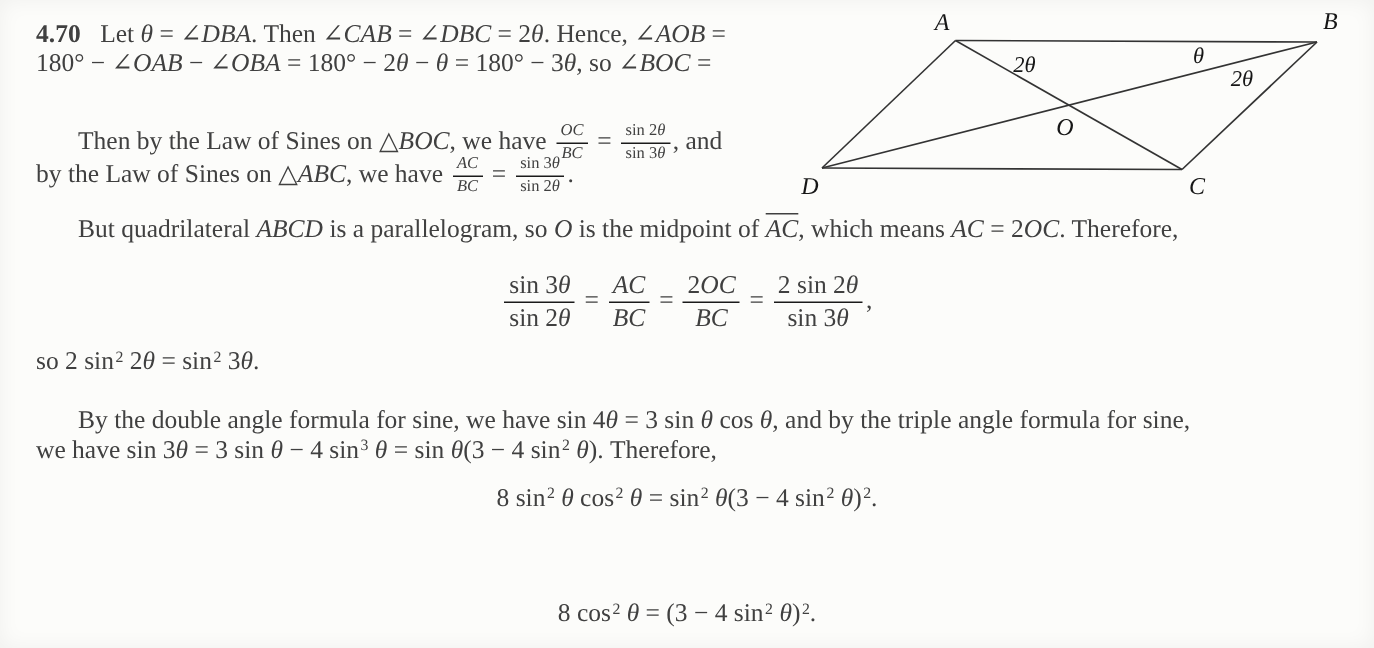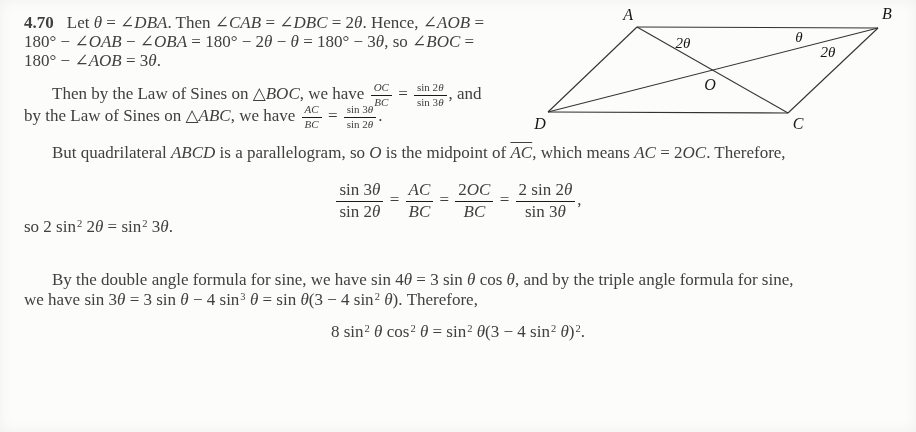--- a/index.html
+++ b/index.html
@@ -32,37 +32,37 @@
   .vlabel{font-size:16px;font-style:italic;}
   .alabel{font-size:15px;font-style:italic;}
 </style>
 </head>
 <body>
 
 <div class="page">
 
   <div class="line" style="top:13px;left:24px"><span class="b">4.70</span><span class="rm">Let </span><span class="it">θ</span><span class="rm"> = ∠</span><span class="it">DBA</span><span class="rm">. Then ∠</span><span class="it">CAB</span><span class="rm"> = ∠</span><span class="it">DBC</span><span class="rm"> = 2</span><span class="it">θ</span><span class="rm">. Hence, ∠</span><span class="it">AOB</span><span class="rm"> =</span></div>
   <div class="line" style="top:32px;left:24px"><span class="rm">180° − ∠</span><span class="it">OAB</span><span class="rm"> − ∠</span><span class="it">OBA</span><span class="rm"> = 180° − 2</span><span class="it">θ</span><span class="rm"> − </span><span class="it">θ</span><span class="rm"> = 180° − 3</span><span class="it">θ</span><span class="rm">, so ∠</span><span class="it">BOC</span><span class="rm"> =</span></div>
-  <div class="line" style="top:51px;left:24px"><span class="rm">180° − ∠</span><span class="it">AOB</span><span class="rm"> = 3</span><span class="it">θ</span><span class="rm">.</span></div>
 
   <div class="line" style="top:82px;left:52px"><span class="rm">Then by the Law of Sines on △</span><span class="it">BOC</span><span class="rm">, we have </span><span class="frac"><span class="fnum"><span class="it">OC</span></span><span class="fden"><span class="it">BC</span></span></span><span class="rm"> = </span><span class="frac"><span class="fnum"><span class="rm">sin 2</span><span class="it">θ</span></span><span class="fden"><span class="rm">sin 3</span><span class="it">θ</span></span></span><span class="rm">, and</span></div>
   <div class="line" style="top:104px;left:24px"><span class="rm">by the Law of Sines on △</span><span class="it">ABC</span><span class="rm">, we have </span><span class="frac"><span class="fnum"><span class="it">AC</span></span><span class="fden"><span class="it">BC</span></span></span><span class="rm"> = </span><span class="frac"><span class="fnum"><span class="rm">sin 3</span><span class="it">θ</span></span><span class="fden"><span class="rm">sin 2</span><span class="it">θ</span></span></span><span class="rm">.</span></div>
 
   <div class="line" style="top:143px;left:52px"><span class="rm">But quadrilateral </span><span class="it">ABCD</span><span class="rm"> is a parallelogram, so </span><span class="it">O</span><span class="rm"> is the midpoint of </span><span class="itol">AC</span><span class="rm">, which means </span><span class="it">AC</span><span class="rm"> = 2</span><span class="it">OC</span><span class="rm">. Therefore,</span></div>
 
   <div class="deq eq1" style="top:178px"><span class="frac"><span class="fnum"><span class="rm">sin 3</span><span class="it">θ</span></span><span class="fden"><span class="rm">sin 2</span><span class="it">θ</span></span></span><span class="rm"> = </span><span class="frac"><span class="fnum"><span class="it">AC</span></span><span class="fden"><span class="it">BC</span></span></span><span class="rm"> = </span><span class="frac"><span class="fnum"><span class="rm">2</span><span class="it">OC</span></span><span class="fden"><span class="it">BC</span></span></span><span class="rm"> = </span><span class="frac"><span class="fnum"><span class="rm">2 sin 2</span><span class="it">θ</span></span><span class="fden"><span class="rm">sin 3</span><span class="it">θ</span></span></span><span class="rm">,</span></div>
 
-  <div class="line" style="top:217px;left:24px"><span class="rm">so 2 sin</span><span class="sup">2</span><span class="rm"> 2</span><span class="it">θ</span><span class="rm"> = sin</span><span class="sup">2</span><span class="rm"> 3</span><span class="it">θ</span><span class="rm">.</span></div>
+  <div class="line" style="top:231px;left:24px"><span class="rm">so 2 sin</span><span class="sup">2</span><span class="rm"> 2</span><span class="it">θ</span><span class="rm"> = sin</span><span class="sup">2</span><span class="rm"> 3</span><span class="it">θ</span><span class="rm">.</span></div>
 
   <div class="line" style="top:270px;left:52px"><span class="rm">By the double angle formula for sine, we have sin 4</span><span class="it">θ</span><span class="rm"> = 3 sin </span><span class="it">θ</span><span class="rm"> cos </span><span class="it">θ</span><span class="rm">, and by the triple angle formula for sine,</span></div>
   <div class="line" style="top:290px;left:24px"><span class="rm">we have sin 3</span><span class="it">θ</span><span class="rm"> = 3 sin </span><span class="it">θ</span><span class="rm"> − 4 sin</span><span class="sup">3</span><span class="rm"> </span><span class="it">θ</span><span class="rm"> = sin </span><span class="it">θ</span><span class="rm">(3 − 4 sin</span><span class="sup">2</span><span class="rm"> </span><span class="it">θ</span><span class="rm">). Therefore,</span></div>
 
   <div class="deq eq2" style="top:318px"><span class="rm">8 sin</span><span class="sup">2</span><span class="rm"> </span><span class="it">θ</span><span class="rm"> cos</span><span class="sup">2</span><span class="rm"> </span><span class="it">θ</span><span class="rm"> = sin</span><span class="sup">2</span><span class="rm"> </span><span class="it">θ</span><span class="rm">(3 − 4 sin</span><span class="sup">2</span><span class="rm"> </span><span class="it">θ</span><span class="rm">)</span><span class="sup">2</span><span class="rm">.</span></div>
 
 
+  <div class="deq eq3" style="top:395px"><span class="rm">8 cos</span><span class="sup">2</span><span class="rm"> </span><span class="it">θ</span><span class="rm"> = (3 − 4 sin</span><span class="sup">2</span><span class="rm"> </span><span class="it">θ</span><span class="rm">)</span><span class="sup">2</span><span class="rm">.</span></div>
 
   <svg class="diagram" width="388" height="130" viewBox="528 2 388 130">
     <g stroke="#333333" stroke-width="1.1" fill="none">
       <line x1="637" y1="27" x2="878" y2="28"></line>
       <line x1="878" y1="28" x2="788" y2="113"></line>
       <line x1="788" y1="113" x2="548" y2="112"></line>
       <line x1="548" y1="112" x2="637" y2="27"></line>
       <line x1="637" y1="27" x2="788" y2="113"></line>
       <line x1="548" y1="112" x2="878" y2="28"></line>
     </g>

